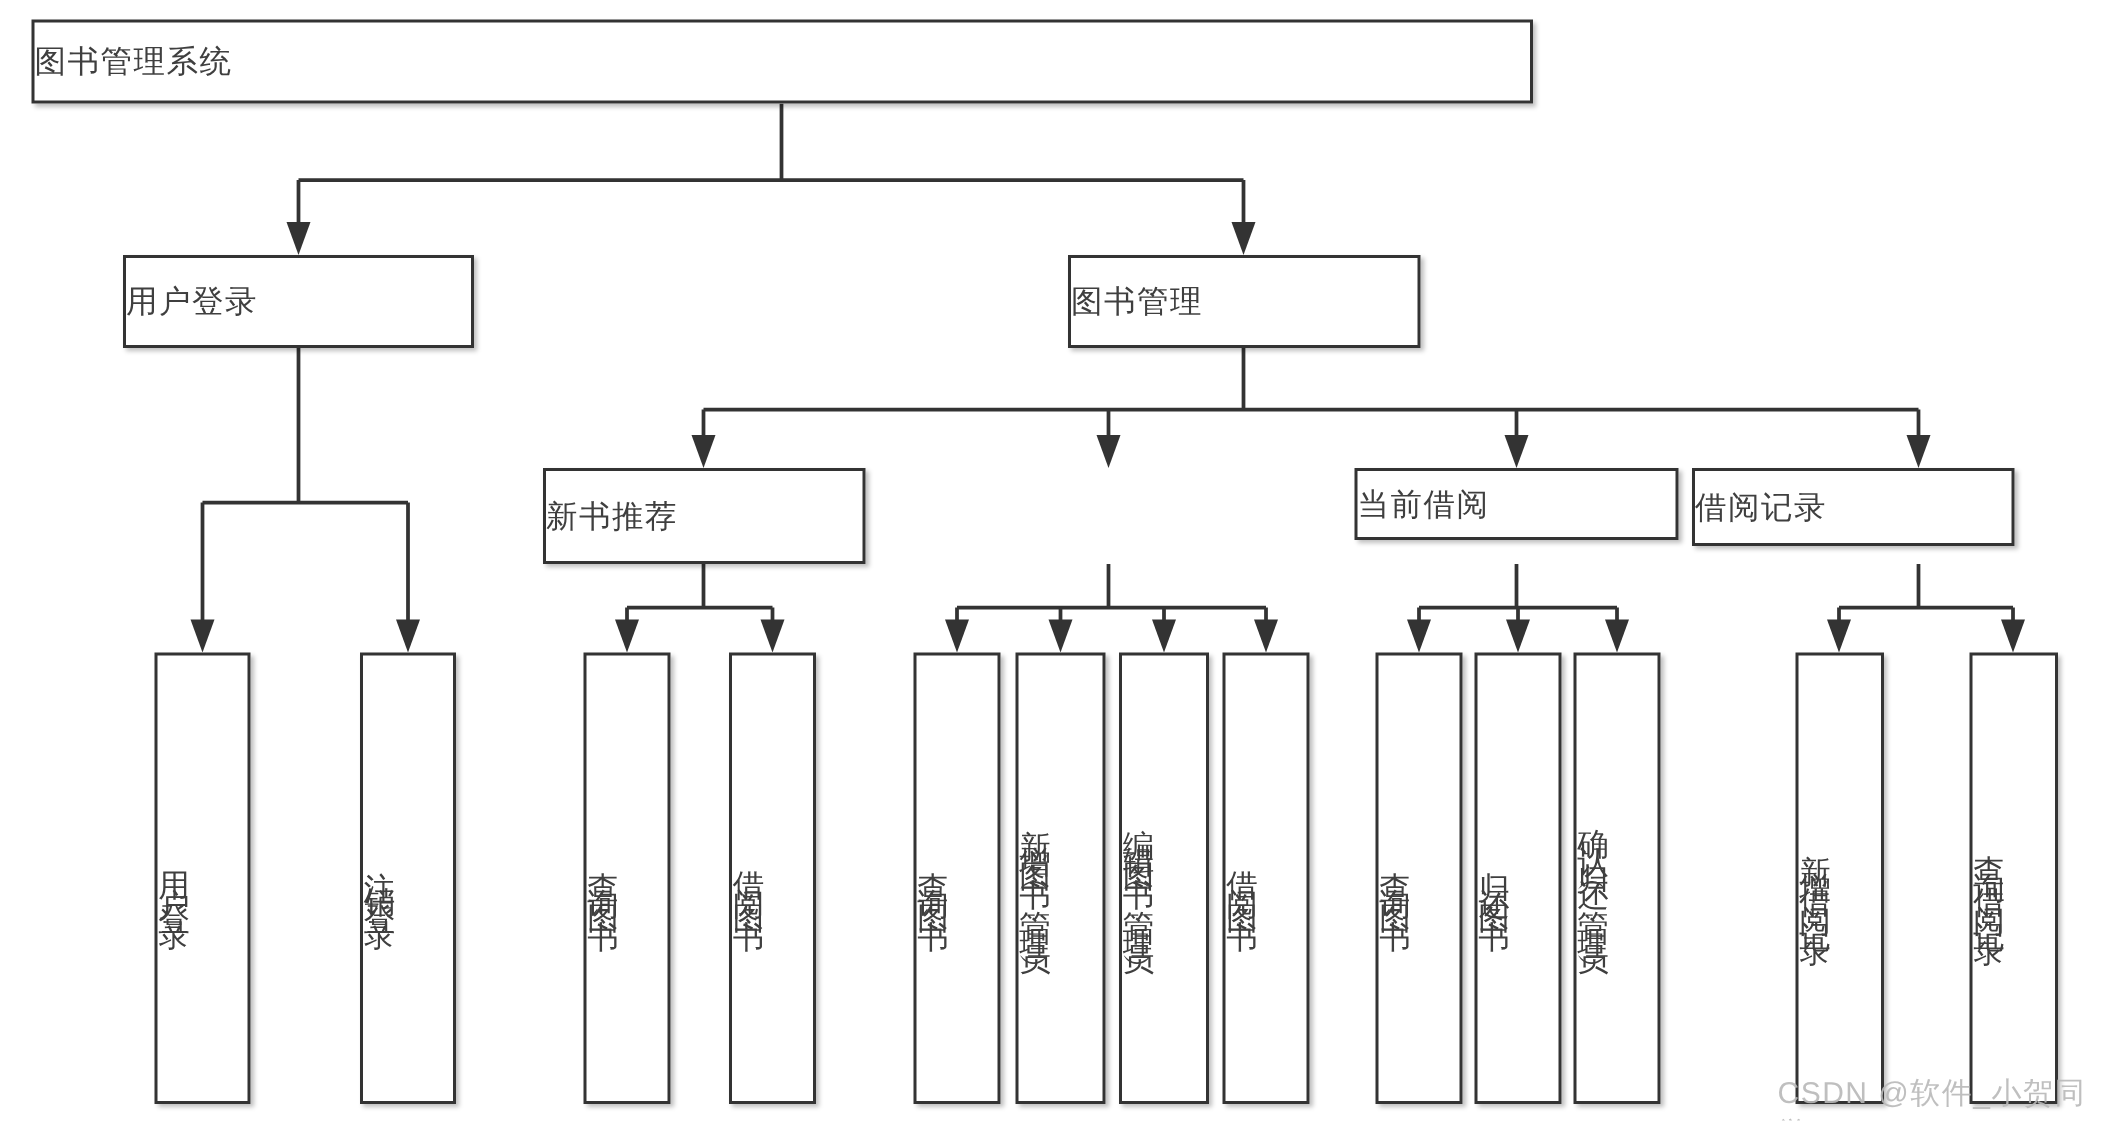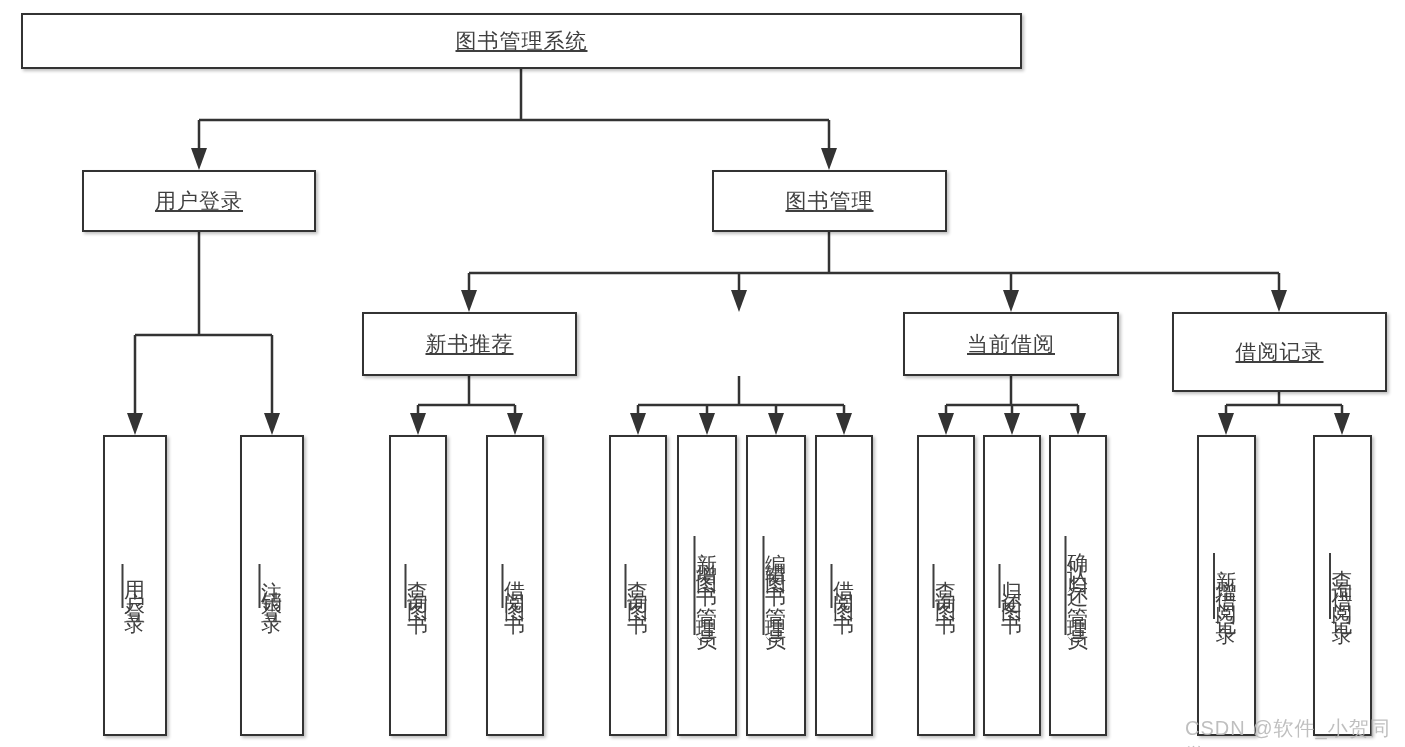--- a/index.html
+++ b/index.html
@@ -12,24 +12,23 @@
   *{margin:0;padding:0;box-sizing:border-box;}
   html,body{width:1405px;height:747px;background:var(--bg);overflow:hidden;}
   body{font-family:"Liberation Sans","DejaVu Sans",sans-serif;position:relative;}
   .stage{position:absolute;left:0;top:0;width:1405px;height:747px;}
   svg.connectors{position:absolute;left:0;top:0;z-index:1;}
   .box{
     position:absolute;
     background:var(--fill);
     border:2px solid var(--line);
     box-shadow:2px 2px 3px rgba(0,0,0,0.25);
-    display:flex;align-items:center;justify-content:center;
+    display:flex;align-items:center;
     color:var(--text);
     z-index:2;
-    text-decoration:underline;
   }
   .h-box{font-size:21px;letter-spacing:1px;}
   .v-box .v-label{
     writing-mode:vertical-rl;
     font-size:21px;
     letter-spacing:11px;
     line-height:1;
     white-space:nowrap;
   }
   .watermark{
@@ -106,24 +105,24 @@
   <div class="box h-box" style="left:82px;top:170px;width:234px;height:62px;">
     <span>用户登录</span>
   </div>
   <div class="box h-box" style="left:712px;top:170px;width:235px;height:62px;">
     <span>图书管理</span>
   </div>
 
   <div class="box h-box" style="left:362px;top:312px;width:215px;height:64px;">
     <span>新书推荐</span>
   </div>
-  <div class="box h-box" style="left:903px;top:312px;width:216px;height:64px;">
+  <div class="box h-box" style="left:903px;top:312px;width:216px;height:48px;">
     <span>当前借阅</span>
   </div>
-  <div class="box h-box" style="left:1172px;top:312px;width:215px;height:80px;">
+  <div class="box h-box" style="left:1128px;top:312px;width:215px;height:52px;">
     <span>借阅记录</span>
   </div>
 
   <div class="box v-box" style="left:103px;top:435px;width:64px;height:301px;">
     <span class="v-label">用户登录</span>
   </div>
   <div class="box v-box" style="left:240px;top:435px;width:64px;height:301px;">
     <span class="v-label">注销登录</span>
   </div>
 

